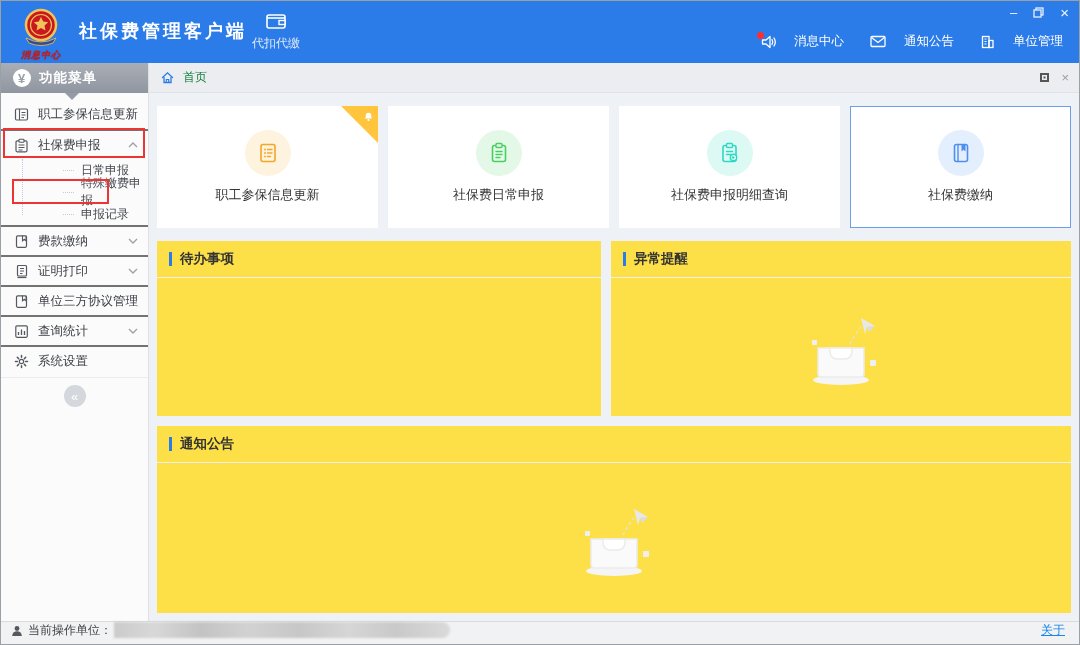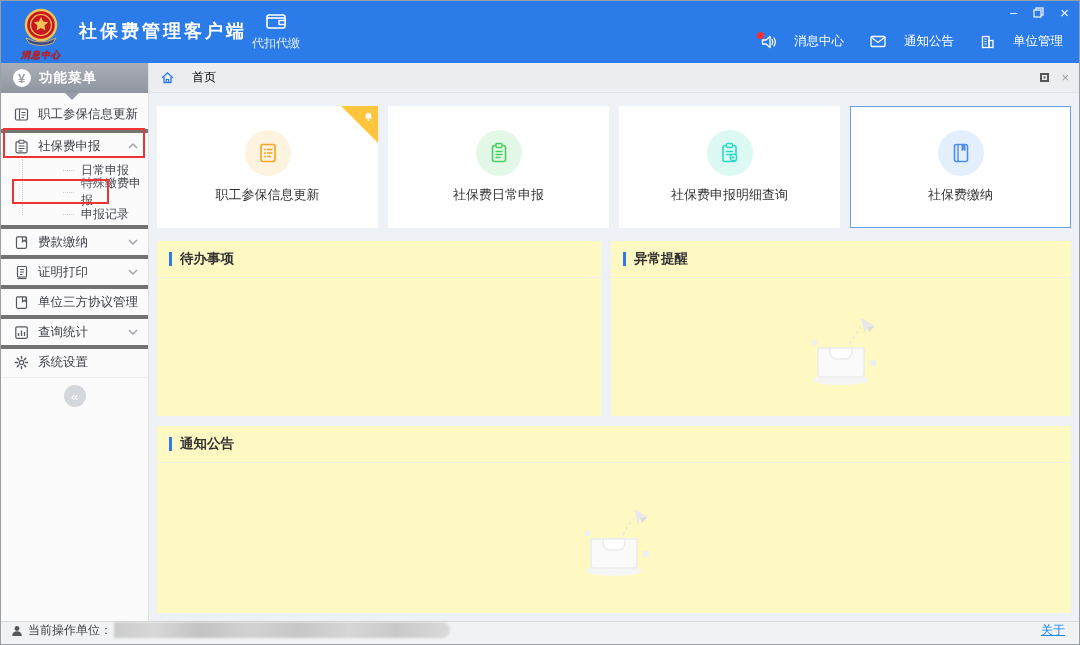--- a/index.html
+++ b/index.html
@@ -25,52 +25,52 @@
   .body-row { flex:1; display:flex; min-height:0; }
 
   
   .sidebar { position:relative; width:148px; flex:0 0 148px; background:#fbfbfc; border-right:1px solid #e0e0e2; }
   .sb-header { position:relative; height:30px; background:linear-gradient(180deg,#a9aeb6,#9096a0); color:#fff; display:flex; align-items:center; gap:8px; padding-left:12px; font-size:13.5px; font-weight:bold; letter-spacing:1px; }
   .sb-header .yen { width:18px; height:18px; border-radius:50%; background:#fff; color:#9aa0a8; font-size:13px; font-weight:bold; display:flex; align-items:center; justify-content:center; }
   .sb-notch { position:absolute; left:64px; top:30px; width:0; height:0; border-left:7px solid transparent; border-right:7px solid transparent; border-top:7px solid #969ca5; z-index:2; }
   .menu { padding-top:6px; }
   .mi { height:30px; display:flex; align-items:center; gap:9px; padding-left:13px; cursor:pointer; color:#3d4046; font-size:12.5px; position:relative; }
   .mi .chev { position:absolute; right:10px; }
-  .mi.divt { border-top:4px solid #737373; }
+  .mi.divt { border-top:2px solid #737373; }
   .sub-wrap { position:relative;padding-left:40px; }
   .sub-wrap::before { content:""; position:absolute; left:21px; top:0; bottom:10px; border-left:1px dotted #bfcadb; }
   .mi-sub { height:22px; display:flex; align-items:center; padding-left:40px; cursor:pointer; color:#46494f; font-size:12px; position:relative; }
   .mi-sub::before { content:""; position:absolute; left:22px; top:11px; width:11px; border-top:1px dotted #bfcadb; }
   .collapse-row { border-top:1px solid #ececee; margin-top:2px; padding:7px 0; text-align:center; }
   .collapse-btn { display:inline-flex; width:22px; height:22px; border-radius:50%; background:#d4d7dc; color:#fff; font-size:13px; align-items:center; justify-content:center; cursor:pointer; }
   .hl-box { position:absolute; border:2px solid #e33; z-index:5; pointer-events:none; }
   .hl-1 { left:2px; top:65px; width:142px; height:30px; }
   .hl-2 { left:11px; top:116px; width:97px; height:25px; }
 
   
   .main { flex:1; display:flex; flex-direction:column; min-width:0; }
   .tabstrip { height:30px; flex:0 0 30px; background:#ebedf0; border-bottom:1px solid #e0e2e5; display:flex; align-items:center; padding:0 10px 0 12px; }
-  .tab-home { display:flex; align-items:center; gap:18px; color:#000000; font-size:12px; cursor:pointer; }
+  .tab-home { display:flex; align-items:center; gap:9px; color:#15803d; font-size:12px; cursor:pointer; }
   .tab-right { margin-left:auto; display:flex; gap:12px; align-items:center; }
   .tab-sq { width:9px; height:9px; background:#555; border:2px solid #555; box-shadow:inset 0 0 0 1.5px #ebedf0; cursor:pointer; }
   .tab-x { color:#9a9da2; font-size:13px; cursor:pointer; line-height:1; }
 
   .content { flex:1; padding:13px 8px 5px 8px; overflow:hidden; }
   .cards { display:grid; grid-template-columns:repeat(4,1fr); gap:10px; height:122px; }
   .card { position:relative; background:#fff; display:flex; flex-direction:column; align-items:center; justify-content:center; gap:10px; cursor:pointer; overflow:hidden; }
   .card.selected { border:1px solid #6d9fe8; }
   .card-label { font-size:13px; color:#333; }
   .icon-circle { width:46px; height:46px; border-radius:50%; display:flex; align-items:center; justify-content:center; }
   .ic-orange { background:#fdf3df; } .ic-green { background:#e4f8e7; }
   .ic-blue { background:#e4effd; } .ic-teal { background:#dcf9f4; }
   .ribbon { position:absolute; top:0; right:0; width:0; height:0; border-top:37px solid #ffc53d; border-left:37px solid transparent; }
   .ribbon-bell { position:absolute; top:4px; right:4px; }
 
   .panels { display:grid; grid-template-columns:444px 1fr; gap:10px; height:175px; margin-top:13px; }
-  .panel { background:#fef9c3; display:flex; flex-direction:column; min-height:0; }
+  .panel { background:#fde047; display:flex; flex-direction:column; min-height:0; }
   .panel-hd { display:flex; align-items:center; gap:8px; padding:9px 12px; border-bottom:1px solid #f0f0f1; }
   .panel-bar { width:3px; height:14px; background:#2b7ce9; }
   .panel-title { font-size:13.5px; color:#333; font-weight:bold; }
   .todo-body { padding:10px 16px; }
   .todo-summary { font-size:12.5px; color:#333; margin-bottom:10px; }
   .todo-count { color:#f5222d; padding:0 2px; }
   .todo-item { display:flex; align-items:center; gap:7px; font-size:12px; color:#3a3d42; }
   .todo-dot { width:7px; height:7px; border-radius:50%; background:#f5222d; flex:0 0 7px; }
   .empty-body { flex:1; display:flex; align-items:center; justify-content:center; }
   .notices { height:187px; margin-top:10px; }

